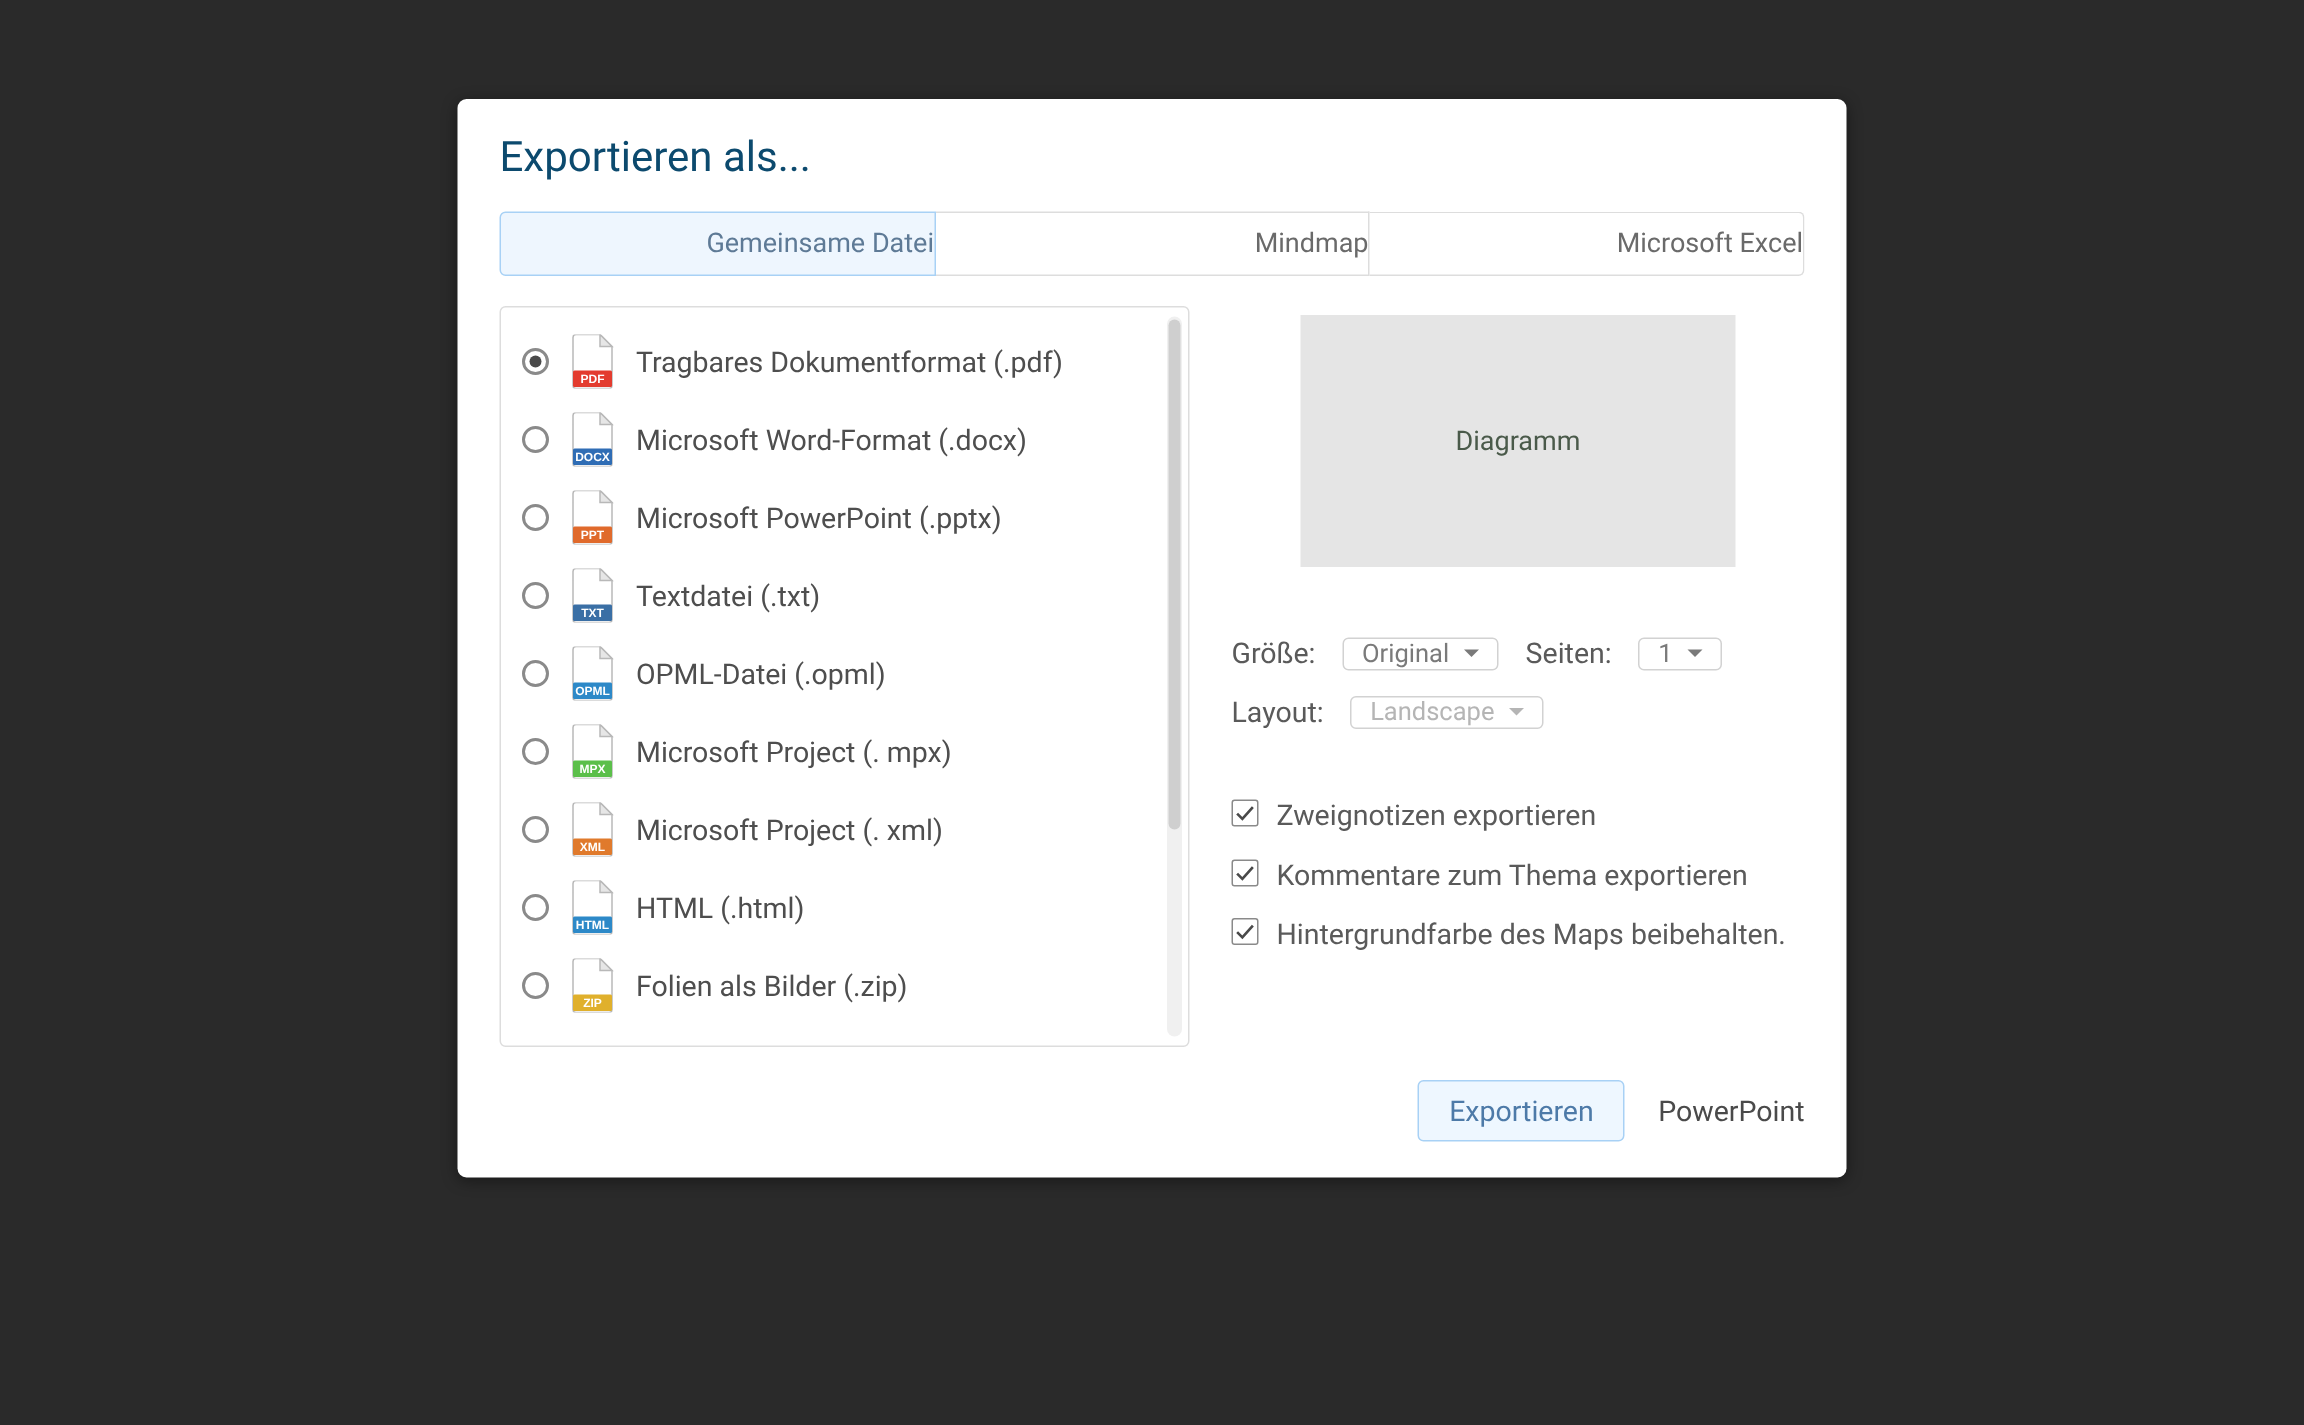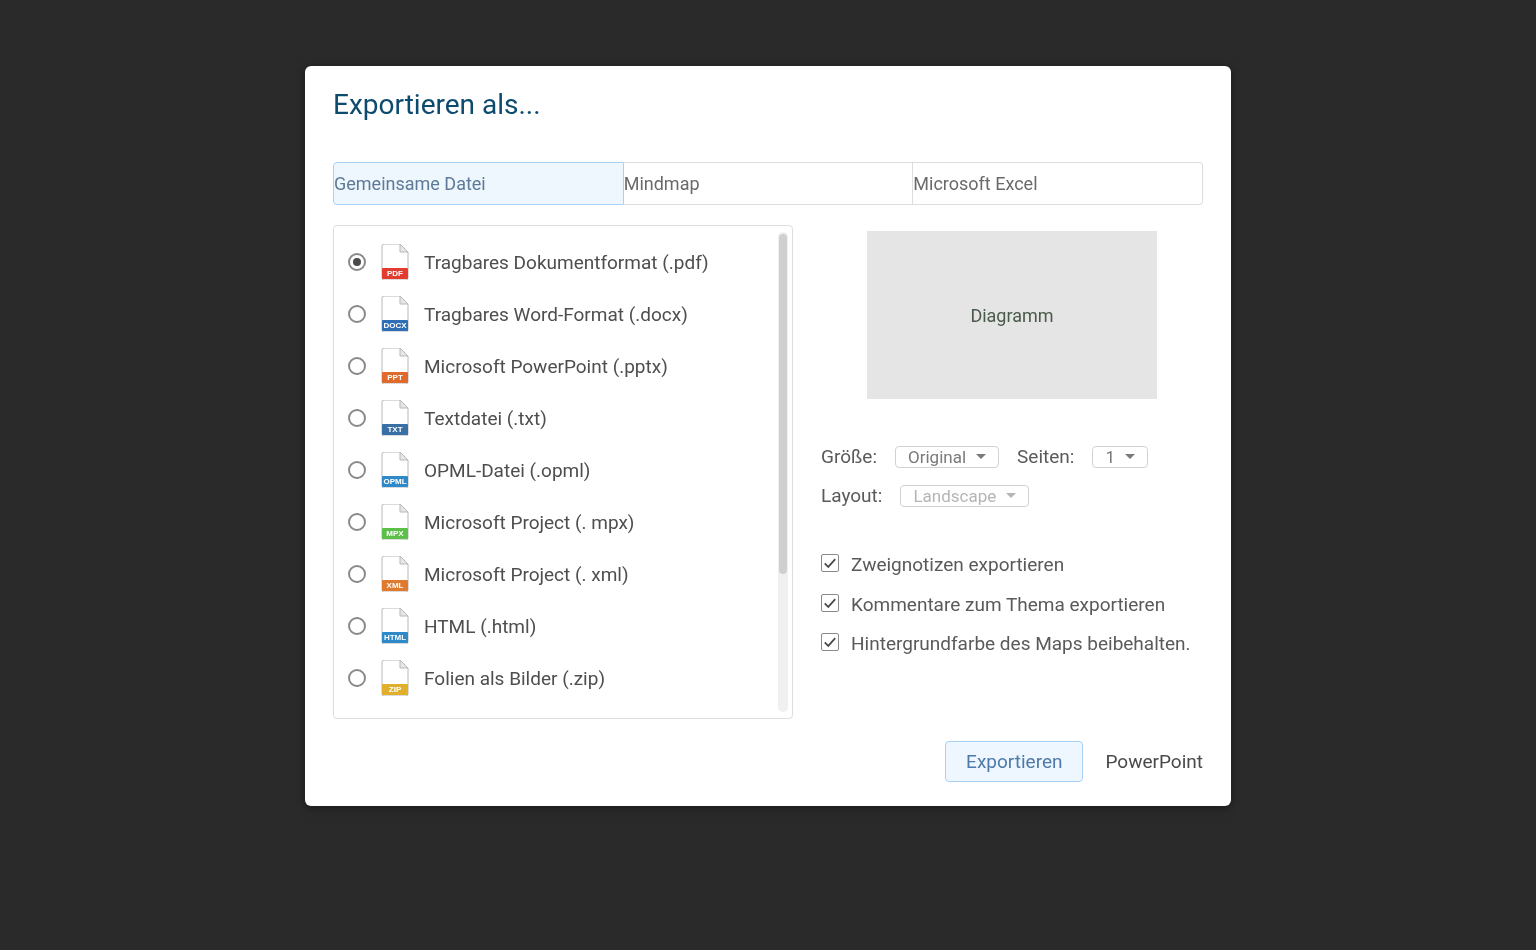--- a/index.html
+++ b/index.html
@@ -32,28 +32,27 @@
     color: #0c4a6e;
     font-weight: 400;
     padding: 22px 28px 8px 28px;
   }
   .tabs {
     display: flex;
     margin: 12px 28px 0 28px;
   }
   .tab {
     flex: 1;
-    text-align: left;
+    text-align: right;
     padding: 10px 0;
     font-size: 18px;
     color: #6a6a6a;
     border: 1px solid #ddd;
     cursor: pointer;
     user-select: none;
-    margin-top: 21px;
   }
   .tab:first-child {
     border-top-left-radius: 4px;
     border-bottom-left-radius: 4px;
   }
   .tab:last-child {
     border-top-right-radius: 4px;
     border-bottom-right-radius: 4px;
   }
   .tab + .tab { border-left: none; }
@@ -273,21 +272,21 @@
             <div class="format-row">
               <span class="radio"></span>
               <span class="file-icon">
                 <svg viewBox="0 0 30 36">
     <path d="M4 0 h16 l8 8 v26 a2 2 0 0 1 -2 2 h-22 a2 2 0 0 1 -2 -2 v-32 a2 2 0 0 1 2 -2 z" fill="#ffffff" stroke="#b8b8b8" stroke-width="1"></path>
     <path d="M20 0 v8 h8 z" fill="#e6e6e6" stroke="#b8b8b8" stroke-width="1"></path>
     <rect x="2" y="24" width="26" height="11" rx="1" fill="#2f6db5"></rect>
     <text x="15" y="32.4" text-anchor="middle" font-size="8" font-family="Arial, sans-serif" font-weight="bold" fill="#ffffff">DOCX</text>
   </svg>
               </span>
-              <span class="format-label">Tragbares Word-Format (.docx)</span>
+              <span class="format-label">Microsoft Word-Format (.docx)</span>
             </div>
             <div class="format-row">
               <span class="radio"></span>
               <span class="file-icon">
                 <svg viewBox="0 0 30 36">
     <path d="M4 0 h16 l8 8 v26 a2 2 0 0 1 -2 2 h-22 a2 2 0 0 1 -2 -2 v-32 a2 2 0 0 1 2 -2 z" fill="#ffffff" stroke="#b8b8b8" stroke-width="1"></path>
     <path d="M20 0 v8 h8 z" fill="#e6e6e6" stroke="#b8b8b8" stroke-width="1"></path>
     <rect x="2" y="24" width="26" height="11" rx="1" fill="#e06a2c"></rect>
     <text x="15" y="32.4" text-anchor="middle" font-size="8" font-family="Arial, sans-serif" font-weight="bold" fill="#ffffff">PPT</text>
   </svg>

